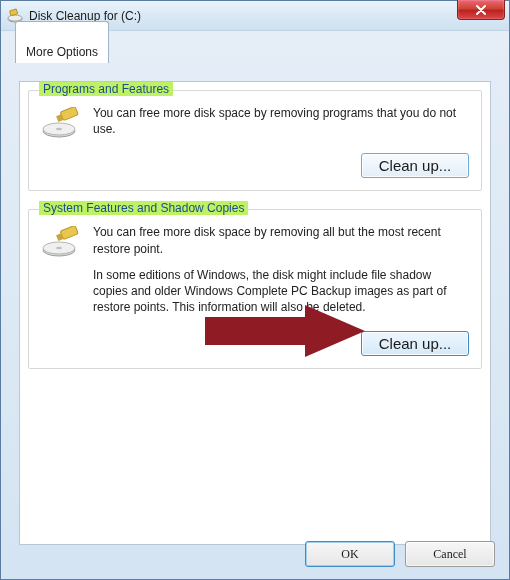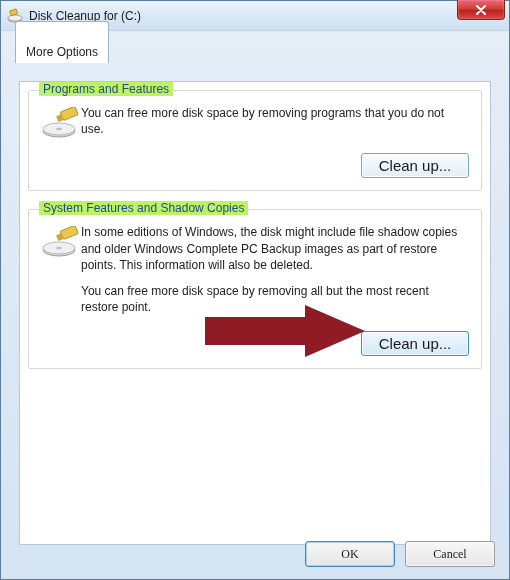--- a/index.html
+++ b/index.html
@@ -105,21 +105,21 @@
   .groupbox-title {
     position: absolute;
     top: -9px; left: 10px;
     background: #bef264;
     padding: 0 4px;
     color: #1a4e8a;
     font-size: 12px;
   }
   .grouprow {
     display: flex;
-    gap: 0;
+    gap: 12px;
   }
   .drive-icon {
     width: 40px; flex: 0 0 40px;
     padding-top: 2px;
   }
   .grouptext {
     color: #222;
     line-height: 1.35;
   }
   .grouptext p { margin: 0 0 10px 0; }
@@ -224,22 +224,22 @@
             <div class="drive-icon">
               <svg width="40" height="32" viewBox="0 0 40 32">
                 <ellipse cx="18" cy="24" rx="16" ry="6" fill="#d9d9d9" stroke="#9c9c9c"></ellipse>
                 <ellipse cx="18" cy="22" rx="16" ry="6" fill="#f0f0f0" stroke="#b5b5b5"></ellipse>
                 <ellipse cx="18" cy="22" rx="3" ry="1.2" fill="#bfbfbf"></ellipse>
                 <rect x="20" y="2" width="16" height="9" rx="2" fill="#e9c64e" stroke="#b7952f" transform="rotate(-22 28 6)"></rect>
                 <rect x="16" y="8" width="6" height="6" fill="#c9a63e" transform="rotate(-22 19 11)"></rect>
               </svg>
             </div>
             <div class="grouptext">
+              <p>You can free more disk space by removing all but the most recent restore point.</p>
               <p>In some editions of Windows, the disk might include file shadow copies and older Windows Complete PC Backup images as part of restore points. This information will also be deleted.</p>
-              <p>You can free more disk space by removing all but the most recent restore point.</p>
             </div>
           </div>
           <div class="btn-row">
             <div class="cleanup-btn highlight">Clean up...</div>
           </div>
 
           <div class="arrow">
             <svg width="160" height="52" viewBox="0 0 160 52">
               <polygon points="0,12 100,12 100,0 160,26 100,52 100,40 0,40" fill="#8f1c24"></polygon>
             </svg>

